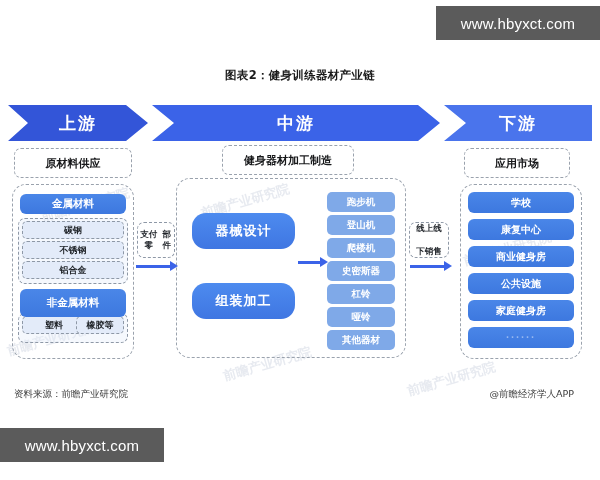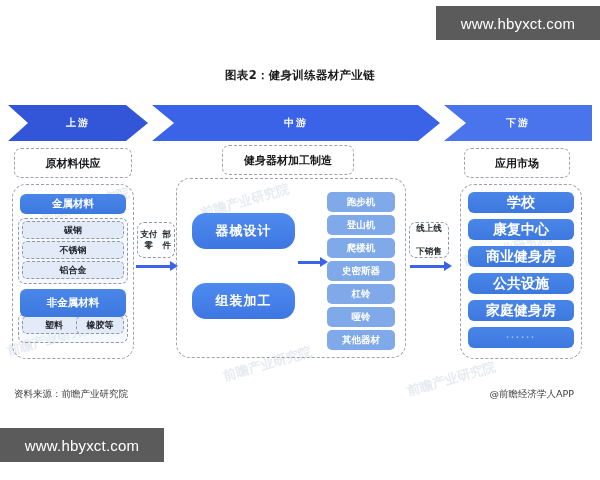--- a/index.html
+++ b/index.html
@@ -38,21 +38,21 @@
     font-size: 11.5px; font-weight: bold; color: #1a1a1a;
     letter-spacing: .3px;
     z-index: 10;
   }
 
   
   .chev-band { position: absolute; left: 8px; top: 105px; width: 584px; height: 36px; z-index: 6; }
   .chev {
     position: absolute; top: 0; height: 36px;
     display: flex; align-items: center; justify-content: center;
-    color: #ffffff; font-size: 10px; font-weight: bold; letter-spacing: 2px;
+    color: #ffffff; font-size: 17px; font-weight: bold; letter-spacing: 2px;
   }
   .c1 { left: 0px;   width: 140px; background: #3355d8;
         clip-path: polygon(0 0, 118px 0, 140px 50%, 118px 100%, 0 100%, 20px 50%); }
   .c2 { left: 144px; width: 288px; background: #3b63e8;
         clip-path: polygon(0 0, 266px 0, 288px 50%, 266px 100%, 0 100%, 22px 50%); }
   .c3 { left: 436px; width: 148px; background: #4a74ec;
         clip-path: polygon(0 0, 148px 0, 148px 100%, 0 100%, 22px 50%); }
 
   
   .head-pill {
@@ -150,21 +150,21 @@
     font-size: 9.5px; font-weight: bold;
     display: flex; align-items: center; justify-content: center;
     z-index: 7;
   }
 
   
   .app-item {
     position: absolute; left: 468px; width: 106px; height: 21px;
     border-radius: 6px;
     background: linear-gradient(180deg,#4a86e8 0%,#3d78df 100%);
-    color: #ffffff; font-size: 14px; font-weight: bold;
+    color: #ffffff; font-size: 10px; font-weight: bold;
     display: flex; align-items: center; justify-content: center;
     z-index: 7;
   }
   .app-item.faint { color: rgba(255,255,255,.45); font-size: 8px; letter-spacing: 2px; }
 
   
   .src {
     position: absolute; left: 14px; top: 388px;
     font-size: 9.5px; color: #3a3a3a; z-index: 10;
   }
@@ -237,20 +237,20 @@
   <div class="conn conn-b">
     <span>线上线</span>
       <br>
     <span>下销售</span>
   </div>
   <div class="arrow ar-3"></div>
 
   <div class="app-item" style="top:192px;">学校</div>
   <div class="app-item" style="top:219px;">康复中心</div>
   <div class="app-item" style="top:246px;">商业健身房</div>
-  <div class="app-item" style="top:273px;border-radius:7px;">公共设施</div>
+  <div class="app-item" style="top:273px;">公共设施</div>
   <div class="app-item" style="top:300px;">家庭健身房</div>
   <div class="app-item faint" style="top:327px;">······</div>
 
   <div class="src">资料来源：前瞻产业研究院</div>
   <div class="credit">@前瞻经济学人APP</div>
 
 </div>
 
 </body></html>

